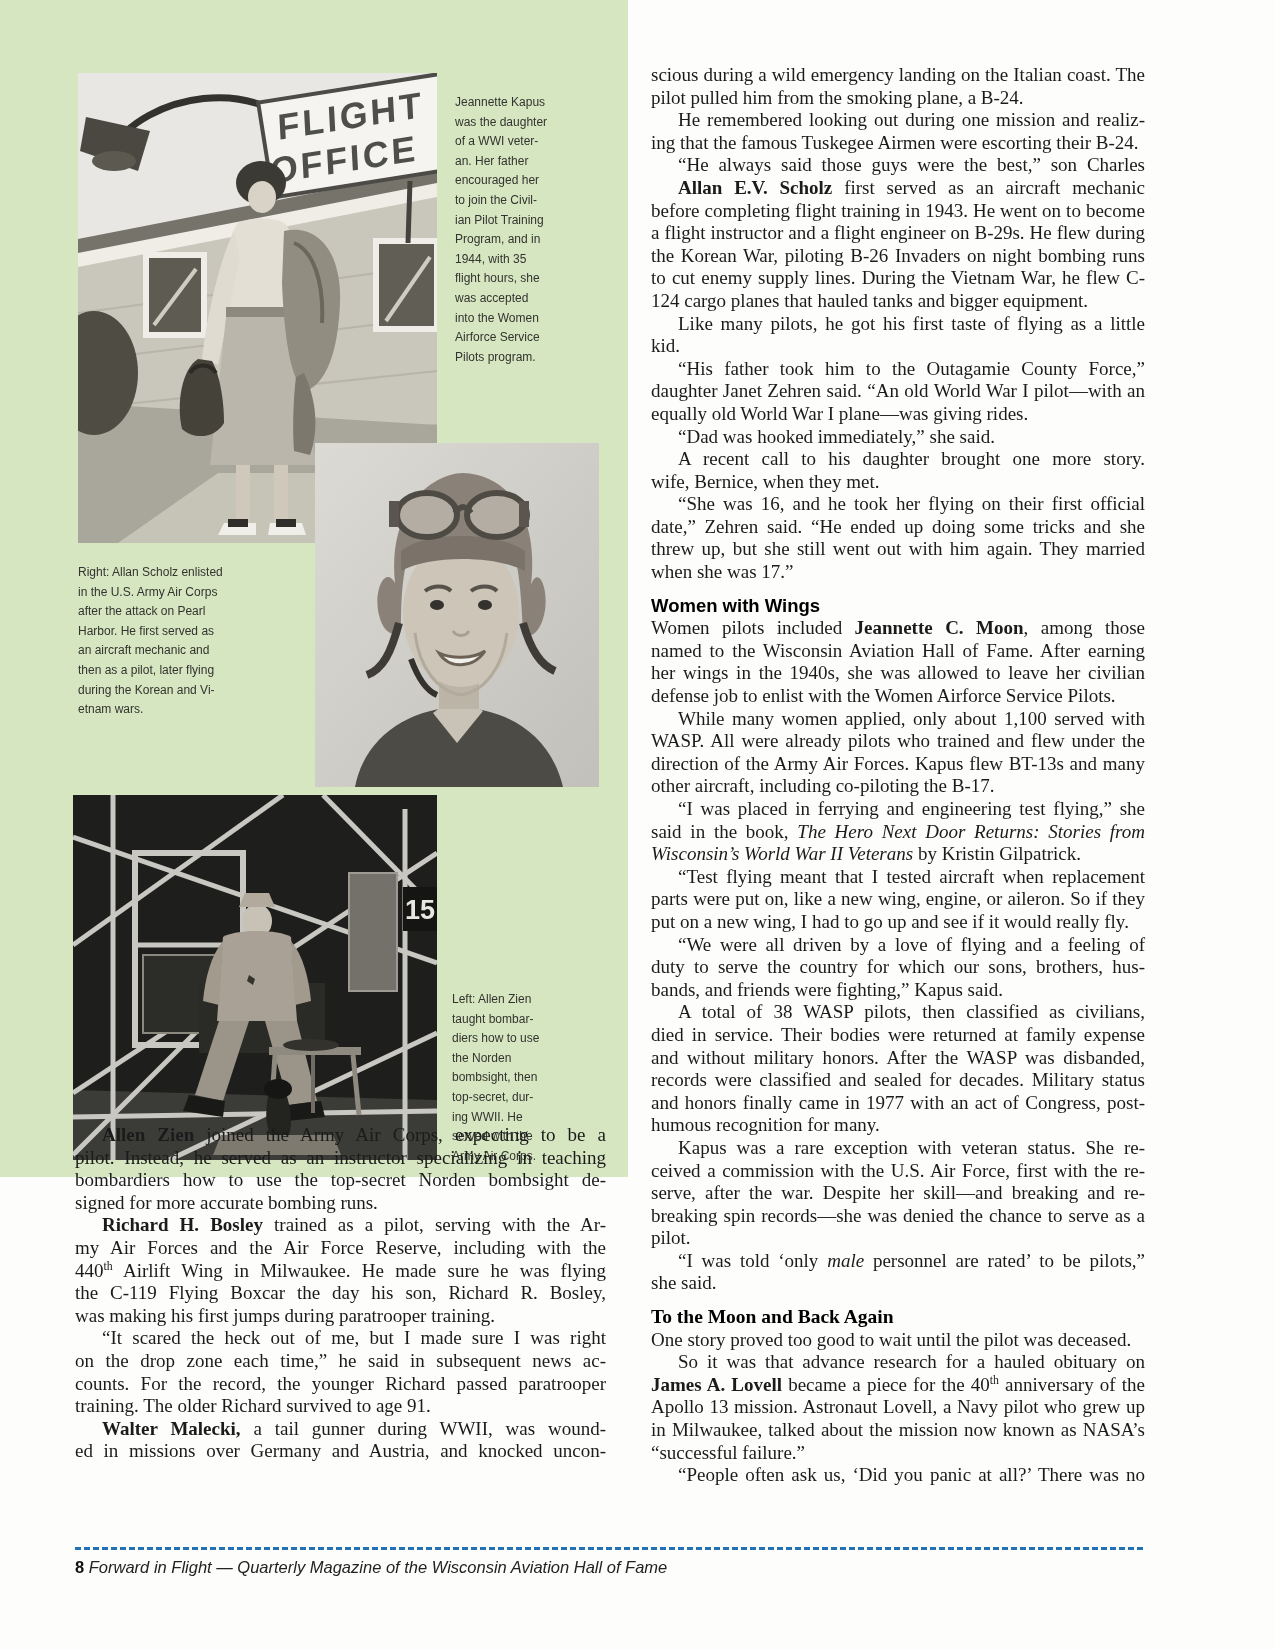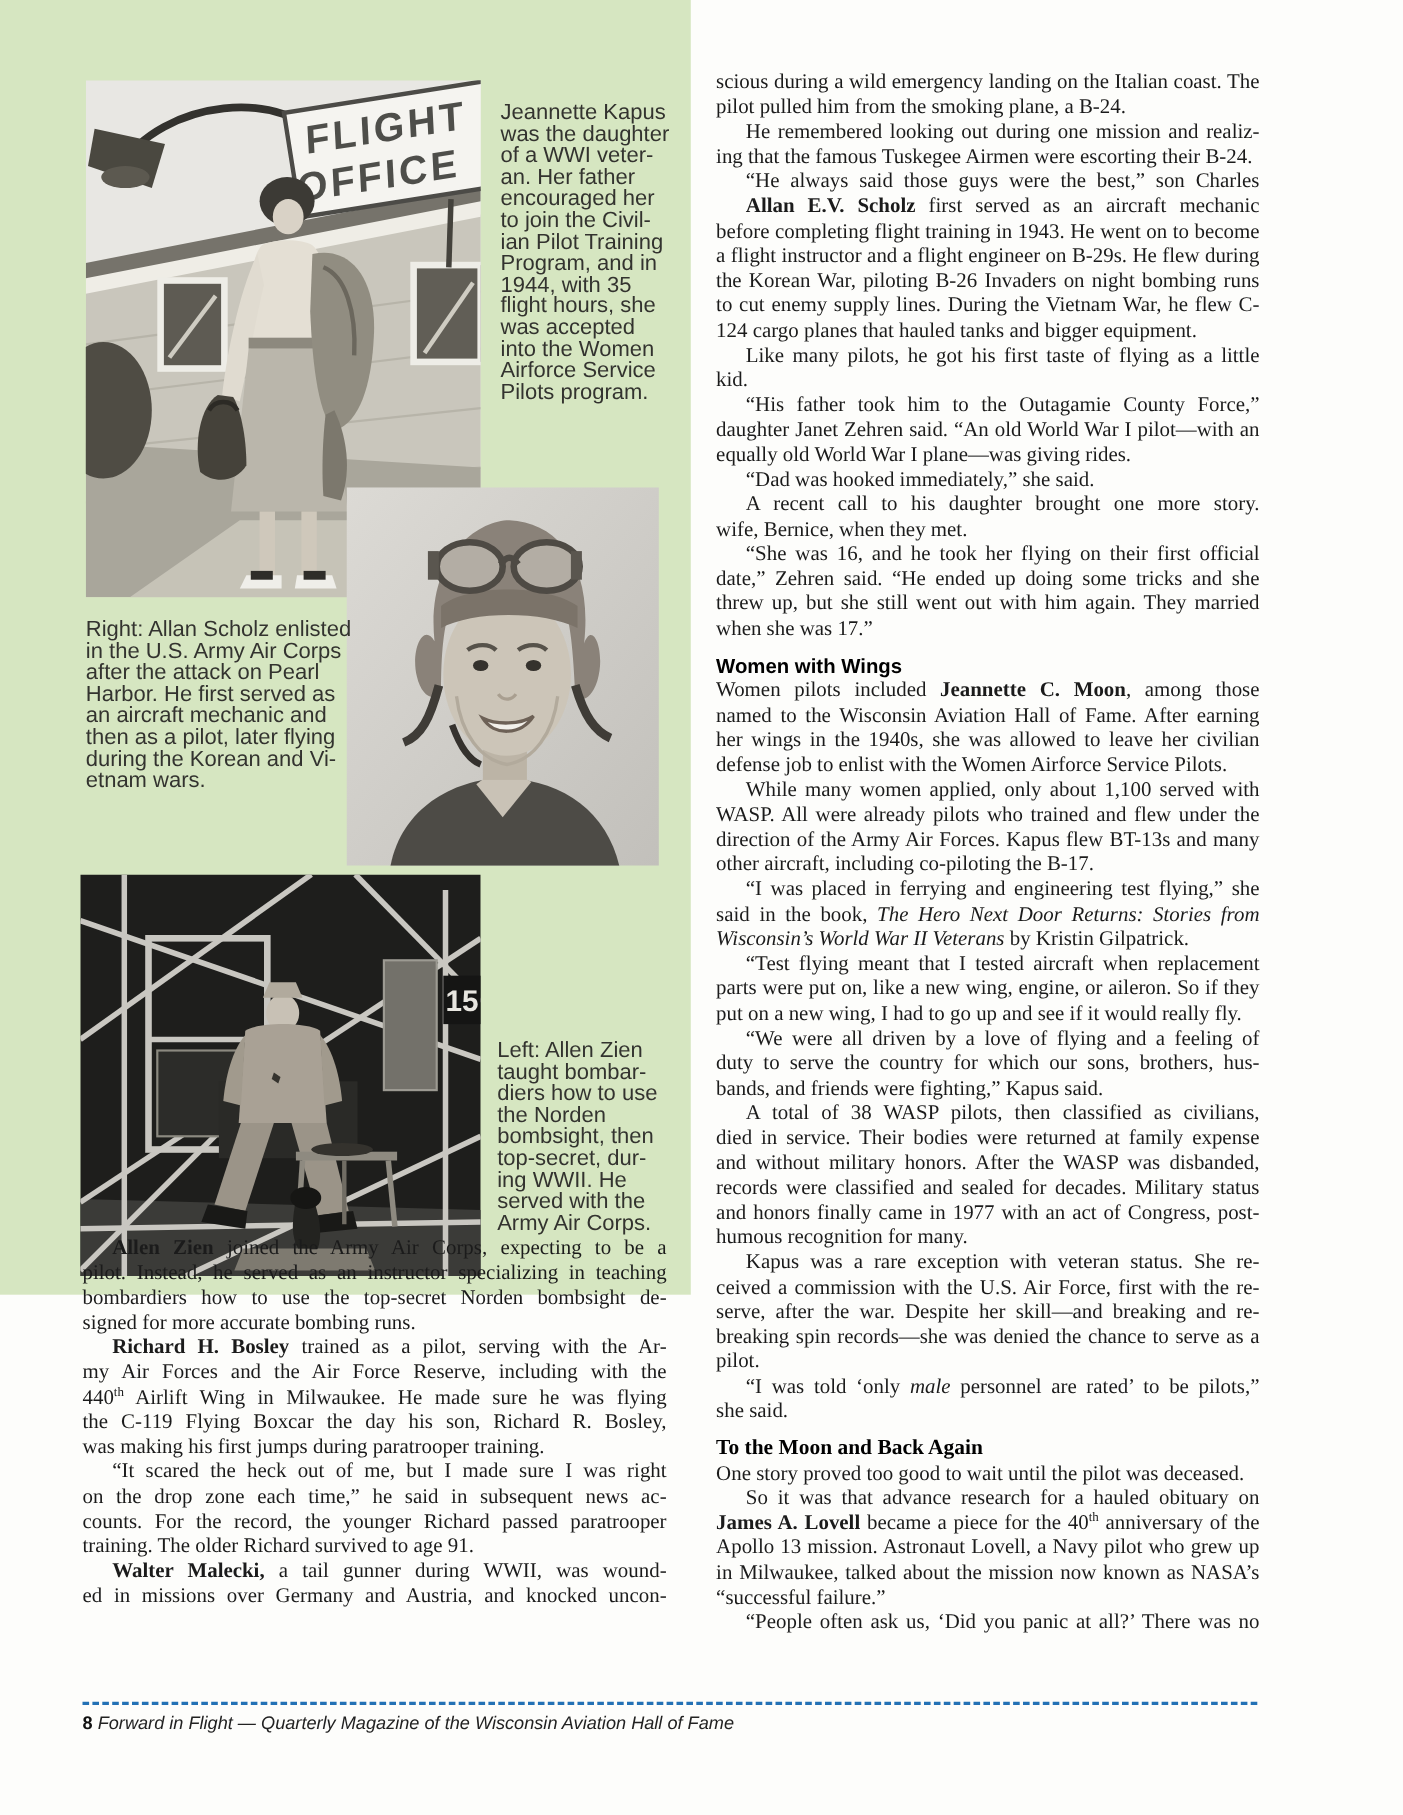--- a/index.html
+++ b/index.html
@@ -1,20 +1,20 @@
 <!DOCTYPE html>
 <html><head>
 <meta charset="utf-8">
 <style>
   html,body{margin:0;padding:0;background:#d8d8d8;}
   .page{position:relative;width:1275px;height:1650px;background:#fdfdfb;overflow:hidden;
         font-family:"Liberation Serif",serif;color:#1b1b1b;}
   .green-panel{position:absolute;left:0;top:0;width:628px;height:1177px;background:#d6e6c1;}
   .photo{position:absolute;display:block;}
-  .caption{position:absolute;font-family:"Liberation Sans",sans-serif;font-size:20px;
+  .caption{position:absolute;font-family:"Liberation Sans",sans-serif;font-size:12px;
            line-height:19.6px;color:#33332f;}
   .cap-line{white-space:nowrap;}
   .col{position:absolute;font-size:19px;line-height:22.6px;}
   .line{text-align:justify;text-align-last:justify;}
   .line.last{text-align-last:left;}
   .line.indent{text-indent:27px;}
   .heading{font-weight:bold;margin-top:11px;color:#000;}
   .heading.sans{font-family:"Liberation Sans",sans-serif;font-size:18.5px;}
   .heading.serif{font-family:"Liberation Serif",serif;font-size:19.5px;}
   sup{font-size:62%;vertical-align:super;line-height:0;}
@@ -201,21 +201,21 @@
       <line x1="240" y1="260" x2="240" y2="318" stroke="#716d64" stroke-width="4"></line>
       <ellipse cx="238" cy="250" rx="28" ry="6" fill="#34322d"></ellipse>
     </g>
     <g>
       <polygon points="148,340 260,340 268,360 140,360" fill="#7e7a70"></polygon>
       <path d="M 196,296 C 192,316 192,330 198,340 L 216,340 C 220,328 218,312 212,296 Z" fill="#232320"></path>
       <ellipse cx="205" cy="294" rx="14" ry="10" fill="#161614"></ellipse>
     </g>
   </svg>
 
-  <div class="caption" style="left:452px;top:946px;width:165px;">
+  <div class="caption" style="left:452px;top:990px;width:165px;">
       <div class="cap-line">Left: Allen Zien</div>
       <div class="cap-line">taught bombar-</div>
       <div class="cap-line">diers how to use</div>
       <div class="cap-line">the Norden</div>
       <div class="cap-line">bombsight, then</div>
       <div class="cap-line">top-secret, dur-</div>
       <div class="cap-line">ing WWII. He</div>
       <div class="cap-line">served with the</div>
       <div class="cap-line">Army Air Corps.</div>
     </div>

